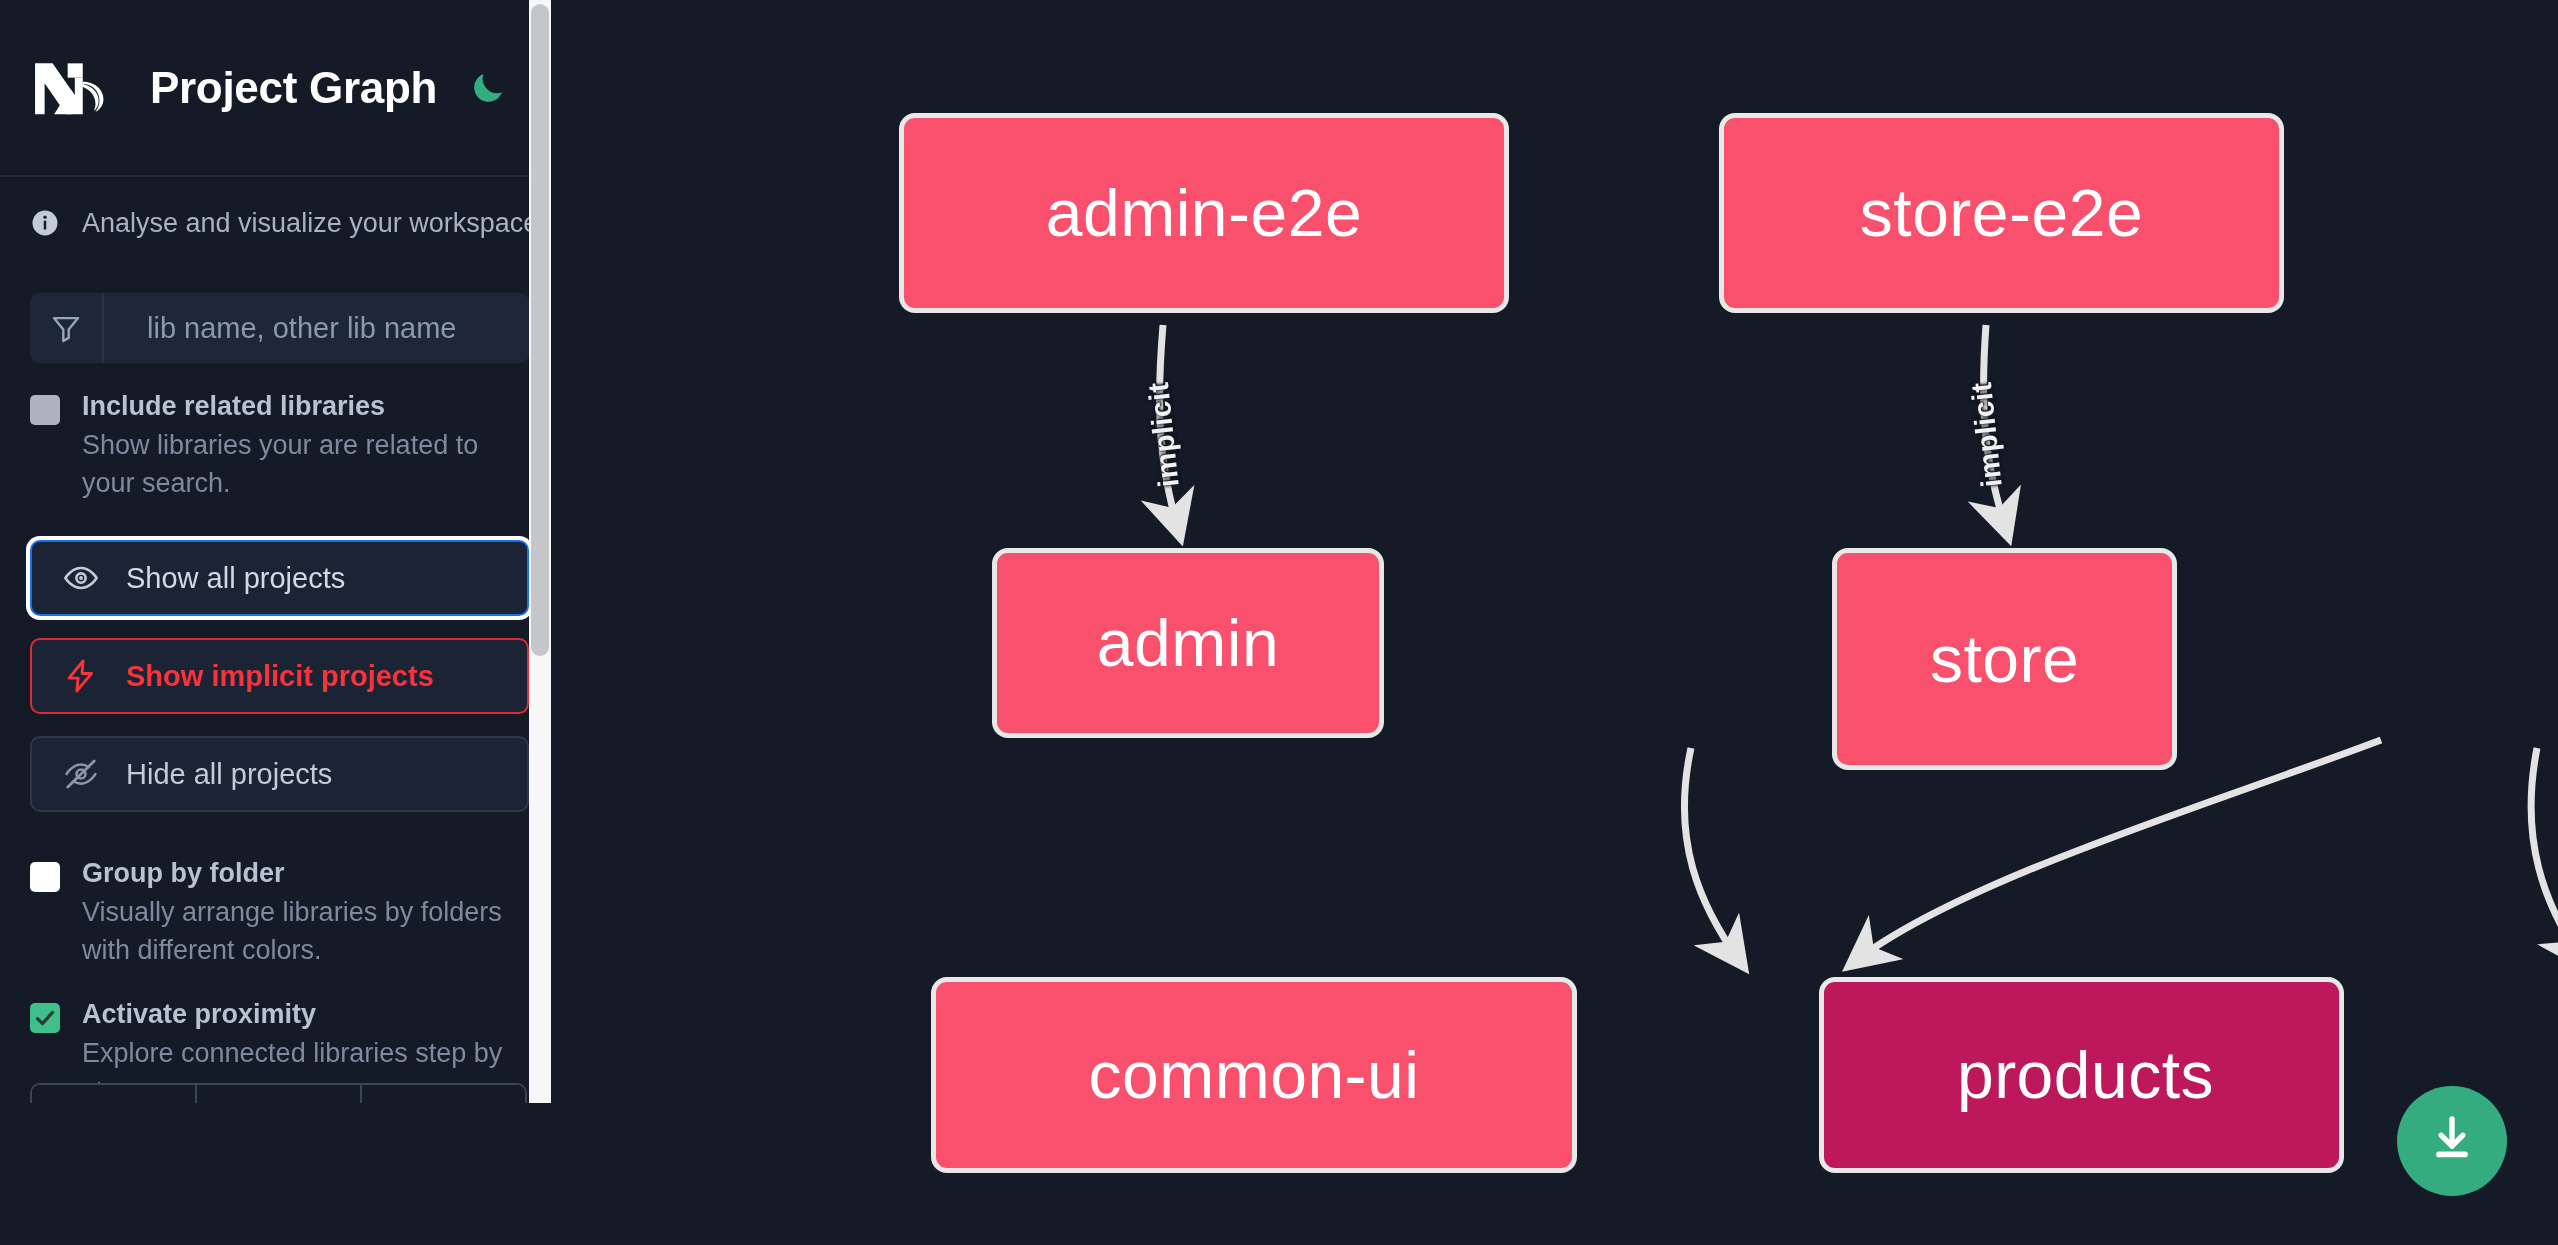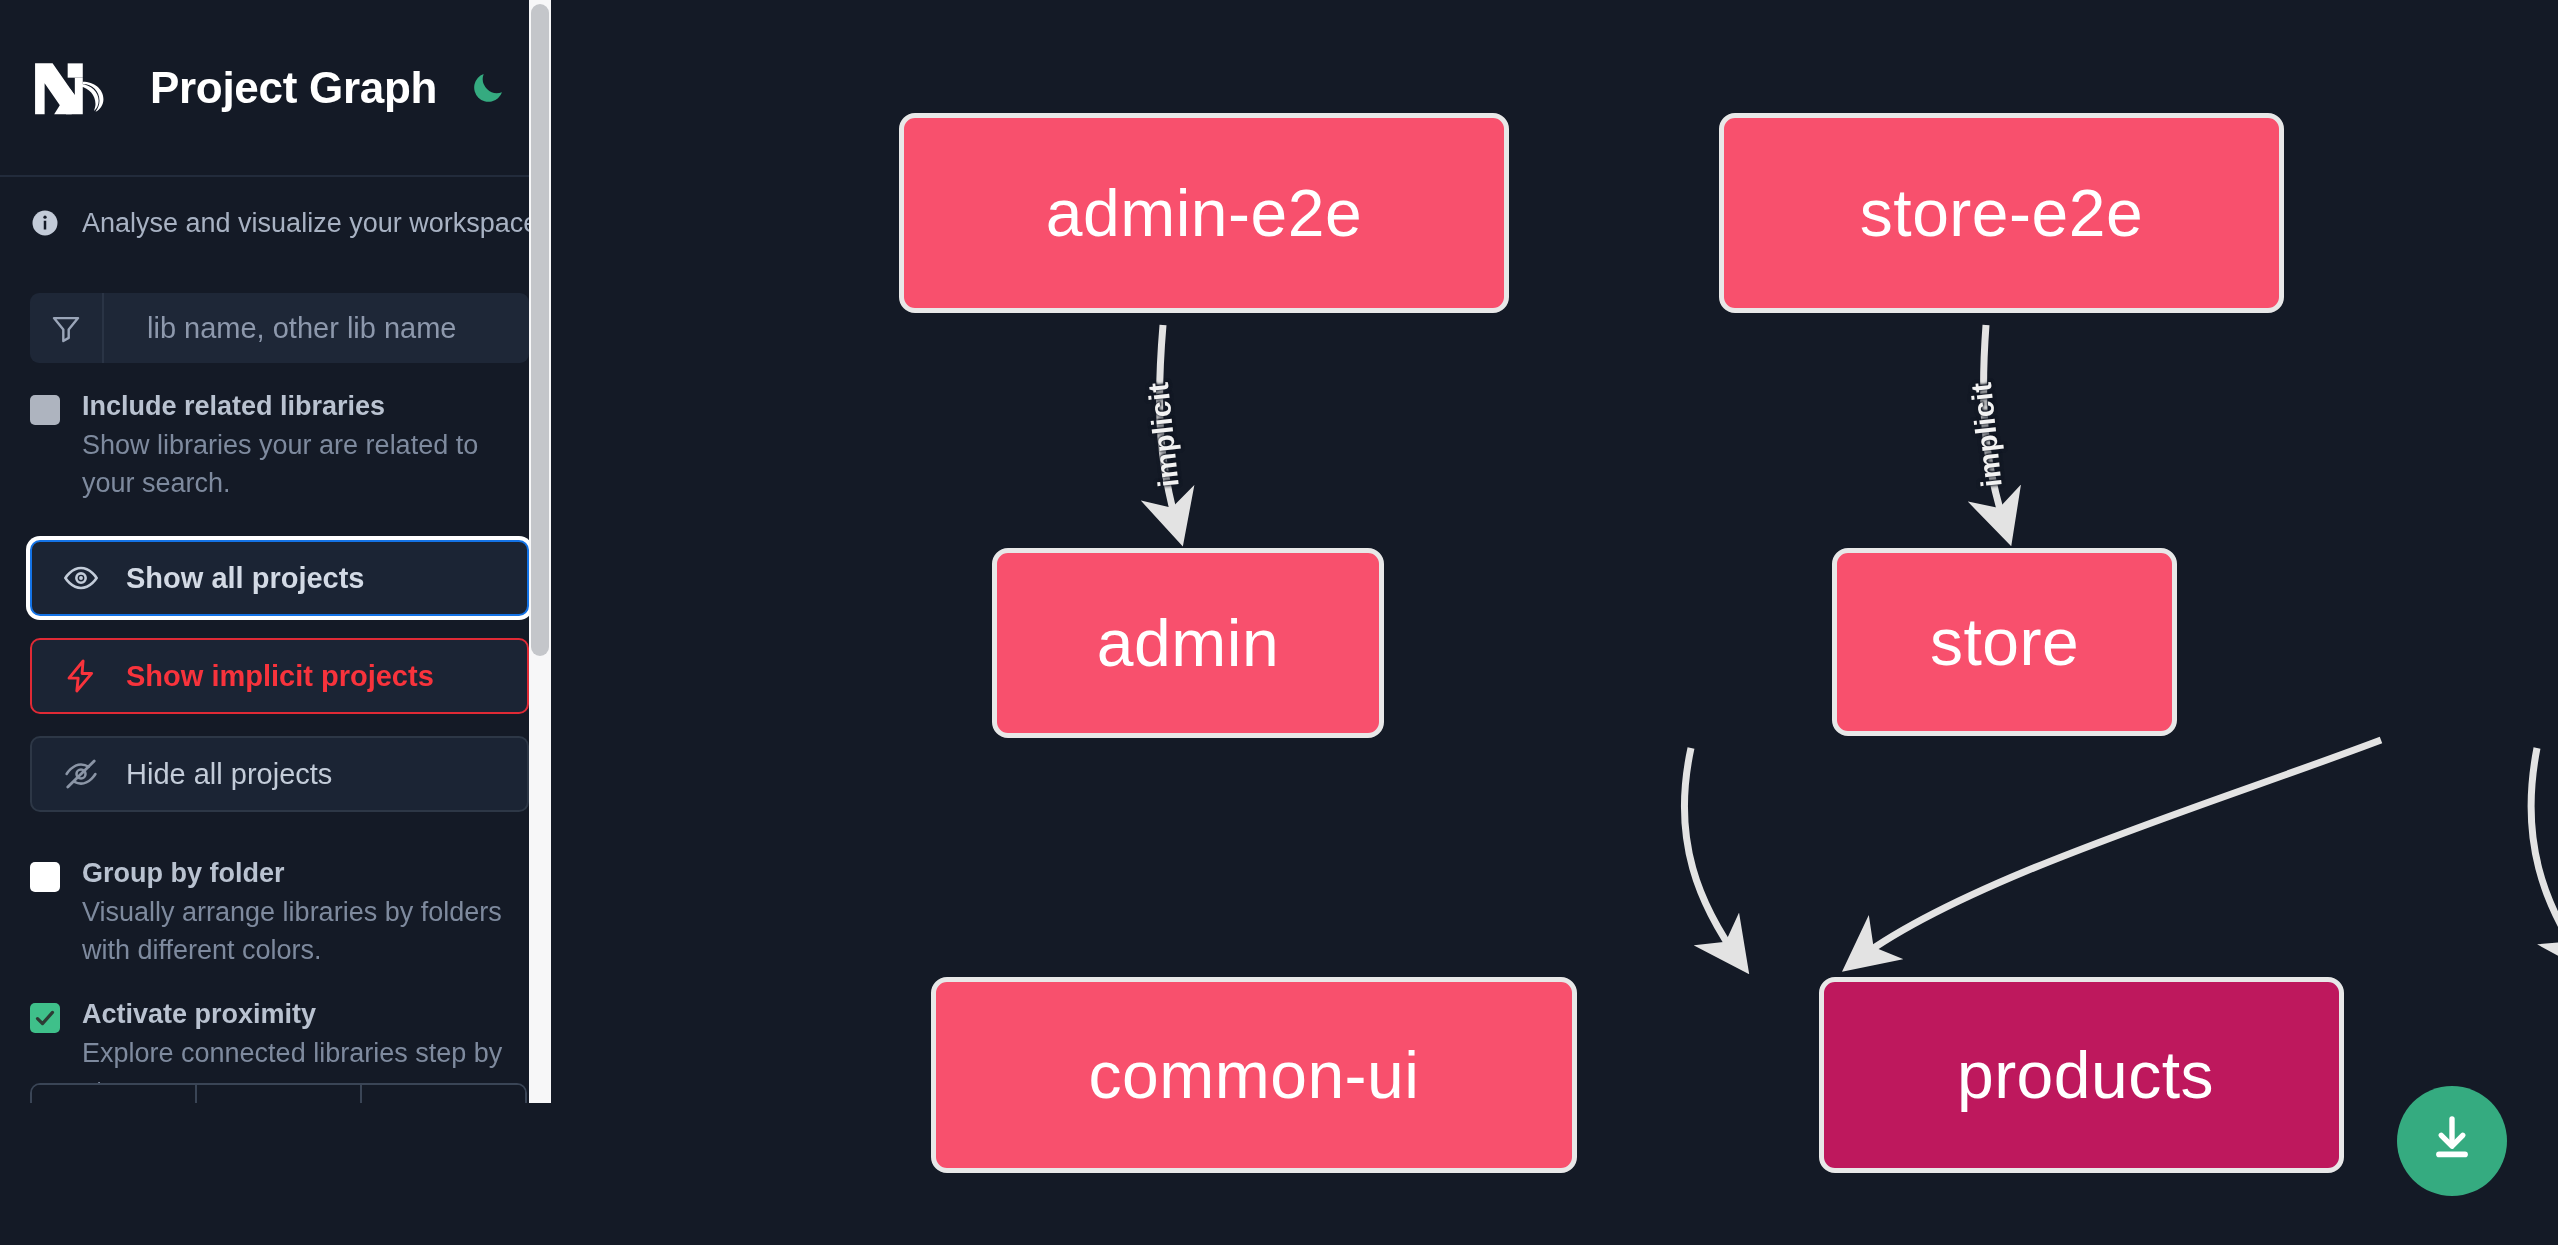--- a/index.html
+++ b/index.html
@@ -107,21 +107,21 @@
     padding-left: 30px;
     cursor: pointer;
     border: 2px solid transparent;
   }
   .gbtn .lbl { font-size: 29px; margin-left: 26px; white-space: nowrap; }
   .gbtn-icon { width: 38px; height: 38px; flex: 0 0 38px; display: flex; align-items: center; justify-content: center;}
   .gbtn.show-all {
     border-color: #1473e6;
     box-shadow: 0 0 0 4px #ffffff;
   }
-  .gbtn.show-all .lbl { color: #d3dae5; font-weight: 700; }
+  .gbtn.show-all .lbl { color: #d3dae5; font-weight: 400; }
   .gbtn.affected { border-color: #e02a35; }
   .gbtn.affected .lbl { color: #f8333c; font-weight: 700; }
   .gbtn.hide-all { border-color: #2d3746; }
   .gbtn.hide-all .lbl { color: #c3ccd9; }
 
   .seg-group {
     position: absolute; left: 30px; bottom: -52px;
     width: 497px; height: 72px;
     display: flex;
     border: 2px solid #3a4556; border-radius: 10px;
@@ -335,21 +335,21 @@
     </div>
 
     <div class="node pink" style="left:1160px; top:113px; width:565px; height:200px;">
       <span class="node-label">store-e2e</span>
     </div>
 
     <div class="node pink" style="left:433px; top:548px; width:392px; height:190px;">
       <span class="node-label">admin</span>
     </div>
 
-    <div class="node pink" style="left:1273px; top:548px; width:345px; height:188px;">
+    <div class="node pink" style="left:1273px; top:548px; width:345px; height:222px;">
       <span class="node-label">store</span>
     </div>
 
     <div class="node pink" style="left:372px; top:977px; width:646px; height:196px;">
       <span class="node-label">common-ui</span>
     </div>
 
     <div class="node grey" style="left:1260px; top:977px; width:525px; height:196px;">
       <span class="node-label">products</span>
     </div>

